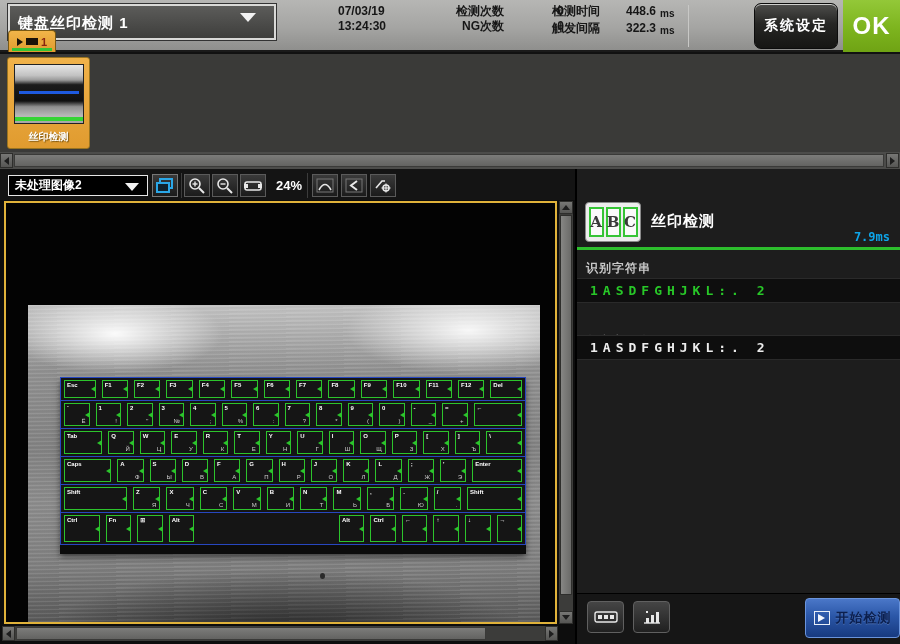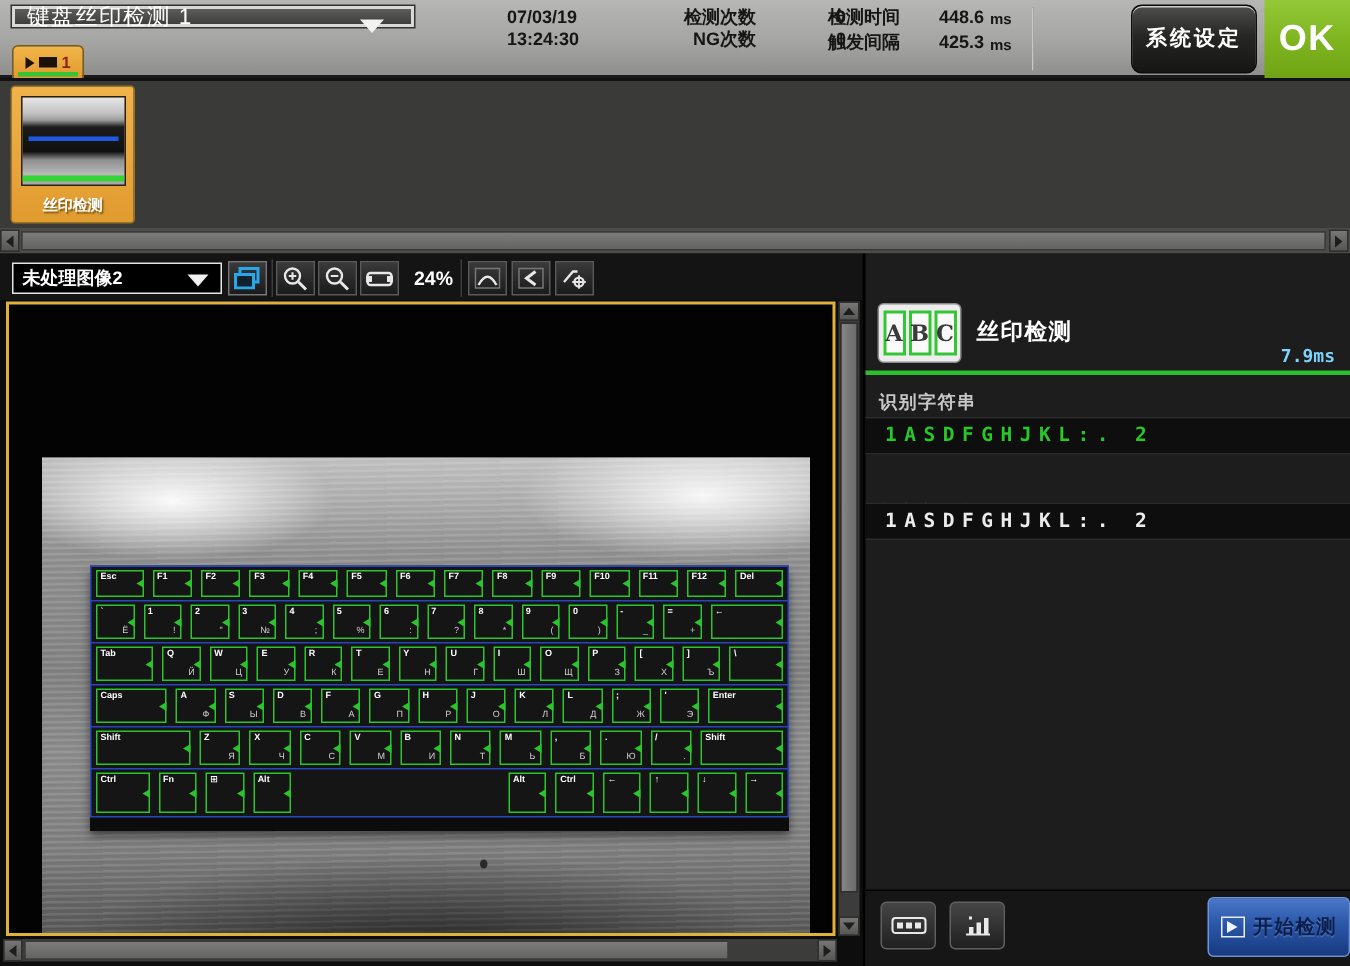--- a/index.html
+++ b/index.html
@@ -5,24 +5,24 @@
   * { margin:0; padding:0; box-sizing:border-box; }
   html,body { width:900px; height:644px; background:#000; overflow:hidden;
               font-family:"Liberation Sans","DejaVu Sans",sans-serif; }
   .abs { position:absolute; }
   #stage { position:relative; width:900px; height:644px; background:#111; }
 
   
   #top-bar { left:0; top:0; width:900px; height:52px;
              background:linear-gradient(180deg,#b6b6b4 0%,#a5a5a3 55%,#8f8f8d 100%);
              border-bottom:2px solid #1a1a1a; }
-  #program-select { left:8px; top:4px; width:268px; height:14px;
+  #program-select { left:8px; top:4px; width:268px; height:36px;
       background:linear-gradient(180deg,#5c5c5a,#3e3e3c);
       border:2px solid #d9d9d7; outline:1px solid #333;
-      color:#fff; font-weight:normal; font-size:15px; line-height:21px;
+      color:#fff; font-weight:bold; font-size:15px; line-height:21px;
       padding-left:8px; letter-spacing:1px; display:flex; align-items:center; }
   #program-select .caret { position:absolute; right:18px; top:7px; width:0; height:0;
       border-left:8px solid transparent; border-right:8px solid transparent;
       border-top:9px solid #f2f2f2; }
   #camera-tab { left:8px; top:30px; width:48px; height:22px;
       background:linear-gradient(180deg,#f2b549,#e09b2f);
       border:1px solid #7a5a14; border-bottom:none; border-radius:4px 4px 0 0;
       display:flex; align-items:center; justify-content:center; gap:3px; }
   #camera-tab .cam-tri { width:0; height:0; border-top:4px solid transparent;
       border-bottom:4px solid transparent; border-left:6px solid #1a1208; }
@@ -150,21 +150,21 @@
   #right-panel { left:575px; top:169px; width:325px; height:475px; background:#1d1d1d;
       border-left:2px solid #000; }
   #abc-icon { left:8px; top:33px; width:56px; height:40px; background:#ededed;
       border:1px solid #8a8a8a; border-radius:4px; display:flex; align-items:center;
       justify-content:center; gap:2px; }
   .abc-box { width:15px; height:30px; background:#fafafa; border:2px solid #35c435;
       color:#3a3a3a; font-weight:bold; font-size:15px; display:flex; align-items:center;
       justify-content:center; font-family:"DejaVu Serif","Liberation Serif",serif; }
   #tool-name { left:74px; top:43px; color:#fff; font-size:15px; font-weight:bold;
       letter-spacing:1px; }
-  #proc-time { right:10px; top:61px; color:#7dd3fc; font-size:12px; font-weight:bold;
+  #proc-time { right:10px; top:61px; color:#0ea5e9; font-size:12px; font-weight:bold;
       font-family:"DejaVu Sans Mono","Liberation Mono",monospace; }
   #green-divider { left:0; top:78px; width:325px; height:3px; background:#2dbe2d; }
   .field-label { position:absolute; left:9px; color:#c8c8c8; font-size:12px;
       font-weight:bold; letter-spacing:1px; }
   #recognized-label { top:91px; } #judged-label { top:164px; }
   .value-box { position:absolute; left:0; width:325px; height:25px; background:#0e0e0e;
       border-top:1px solid #2a2a2a; border-bottom:1px solid #2a2a2a;
       display:flex; align-items:center; padding-left:13px;
       font-family:"DejaVu Sans Mono","Liberation Mono",monospace;
       font-size:13px; font-weight:bold; letter-spacing:5px; }
@@ -218,21 +218,21 @@
       </div>
     </div>
     <div class="timing-grid abs">
       <div class="timing-row">
         <span class="t-label">检测时间</span>
         <span class="t-value">448.6</span>
         <span class="t-unit">ms</span>
       </div>
       <div class="timing-row">
         <span class="t-label">触发间隔</span>
-        <span class="t-value">425.3</span>
+        <span class="t-value">322.3</span>
         <span class="t-unit">ms</span>
       </div>
     </div>
     <div id="topbar-divider" class="abs"></div>
     <div id="ok-button" class="abs">OK</div>
     <div id="settings-button" class="abs">系统设定</div>
   </div>
 
   <div id="header-band" class="abs">
     <div id="thumb-card" class="abs">

